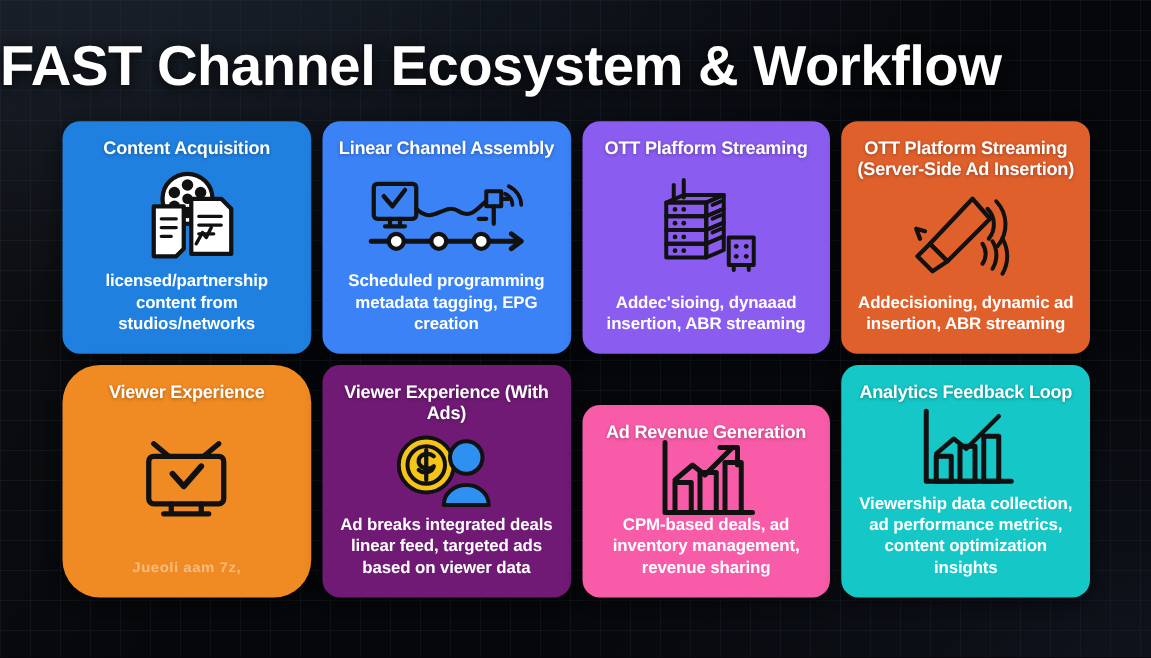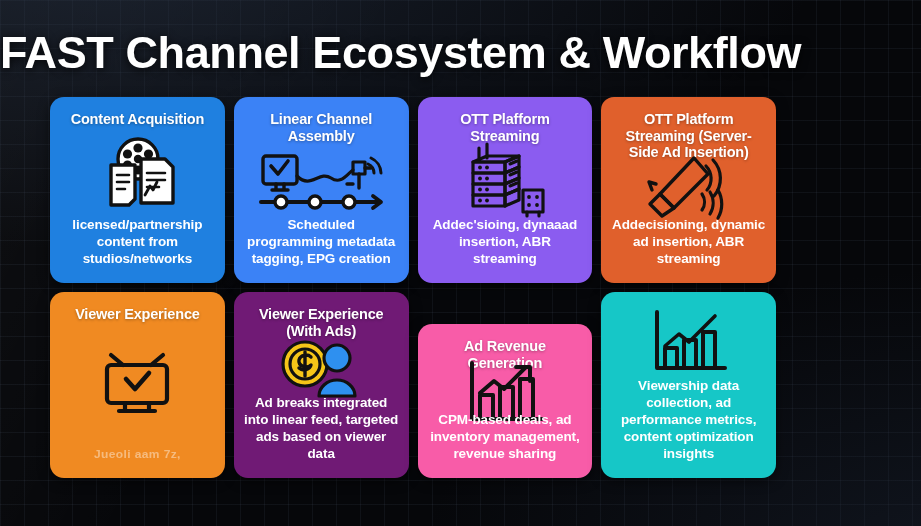--- a/index.html
+++ b/index.html
@@ -54,21 +54,21 @@
     font-weight: bold;
     letter-spacing: -0.4px;
     white-space: nowrap;
     text-shadow: 0 2px 10px rgba(0,0,0,0.85);
   }
 
   #card-grid {
     position: absolute;
     left: 50px;
     top: 97px;
-    width: 726px;
+    width: 822px;
     height: 381px;
     display: grid;
     grid-template-columns: repeat(4, 1fr);
     grid-template-rows: repeat(2, 1fr);
     column-gap: 9px;
     row-gap: 9px;
   }
 
   .card {
     border-radius: 14px;
@@ -225,21 +225,21 @@
           <path d="M70 14 a18 18 0 0 1 1 24" stroke-width="3.2"></path>
           <path d="M77 8 a27 27 0 0 1 1 36" stroke-width="3.2"></path>
           <path d="M66 42 a14 14 0 0 1 0 16" stroke-width="3.2"></path>
           <path d="M74 40 a21 21 0 0 1 0 22" stroke-width="3.2"></path>
           <path d="M82 38 a28 28 0 0 1 0 28" stroke-width="3.2"></path>
         </svg>
       </div>
       <div class="card-desc">Addecisioning, dynamic ad insertion, ABR streaming</div>
     </div>
 
-    <div class="card" style="background-color:#f08a22;">
+    <div class="card" style="background-color:#f08a22;border-radius:30px;">
       <div class="card-title">Viewer Experience</div>
       <div class="card-icon">
         <svg width="84" height="68" viewBox="0 0 84 68" fill="none" stroke="#111111" stroke-width="4.2" stroke-linejoin="round" stroke-linecap="round">
           <path d="M28 14 l-12 -10 M56 14 l12 -10"></path>
           <rect x="12" y="14" width="60" height="38" rx="4"></rect>
           <path d="M31 28 l9 10 14 -16" stroke-width="4.6"></path>
           <path d="M30 52 v8 M54 52 v8 M24 60 h36"></path>
         </svg>
       </div>
       <div class="card-desc">
@@ -251,39 +251,40 @@
       <div class="card-title">Viewer Experience (With Ads)</div>
       <div class="card-icon">
         <svg width="96" height="62" viewBox="0 0 96 62" fill="none" stroke="#111111" stroke-width="3.2" stroke-linejoin="round" stroke-linecap="round">
           <circle cx="32" cy="28" r="22" fill="#f5c518"></circle>
           <circle cx="32" cy="28" r="15" fill="#f5c518"></circle>
           <path d="M32 16 v24 M38 21 a7 6 0 0 0 -12 3 a7 6 0 0 0 12 5 a7 6 0 0 1 -12 3" stroke-width="3.4" fill="none"></path>
           <circle cx="64" cy="22" r="13" fill="#2e90f0"></circle>
           <path d="M46 60 a18 16 0 0 1 36 0 z" fill="#2e90f0"></path>
         </svg>
       </div>
-      <div class="card-desc">Ad breaks integrated into linear feed, targeted ads based on viewer data</div>
+      <div class="card-desc">Ad breaks integrated deals linear feed, targeted ads based on viewer data</div>
     </div>
 
     <div class="card" style="background-color:#f85ca8;margin-top:32px;">
       <div class="card-title">Ad Revenue Generation</div>
       <div class="card-icon">
         <svg width="90" height="70" viewBox="0 0 90 70" fill="none" stroke="#111111" stroke-width="4" stroke-linejoin="round" stroke-linecap="round">
           <path d="M12 6 v56 h70"></path>
           <rect x="20" y="38" width="13" height="24"></rect>
           <rect x="40" y="30" width="13" height="32"></rect>
           <rect x="60" y="22" width="13" height="40"></rect>
           <path d="M20 36 l14 -12 10 8 22 -22" stroke-width="4"></path>
           <path d="M56 10 h14 v14" stroke-width="4"></path>
         </svg>
       </div>
       <div class="card-desc">CPM-based deals, ad inventory management, revenue sharing</div>
     </div>
 
     <div class="card" style="background-color:#16c7c7;">
+      <div class="card-title">Analytics Feedback Loop</div>
       <div class="card-icon">
         <svg width="88" height="68" viewBox="0 0 88 68" fill="none" stroke="#111111" stroke-width="4" stroke-linejoin="round" stroke-linecap="round">
           <path d="M12 4 v56 h68"></path>
           <rect x="20" y="40" width="12" height="20"></rect>
           <rect x="39" y="32" width="12" height="28"></rect>
           <rect x="58" y="24" width="12" height="36"></rect>
           <path d="M20 38 l14 -12 10 8 26 -26" stroke-width="3.6"></path>
         </svg>
       </div>
       <div class="card-desc">Viewership data collection, ad performance metrics, content optimization insights</div>

